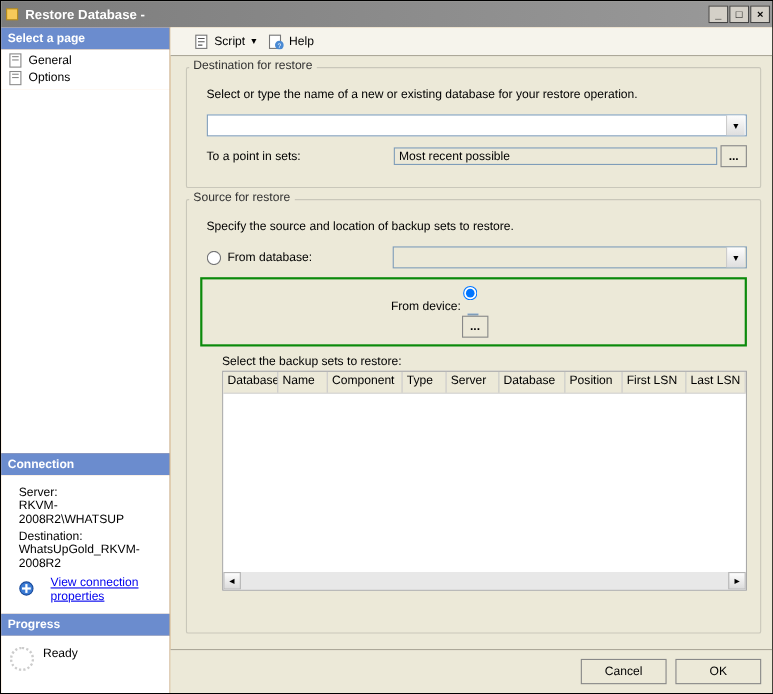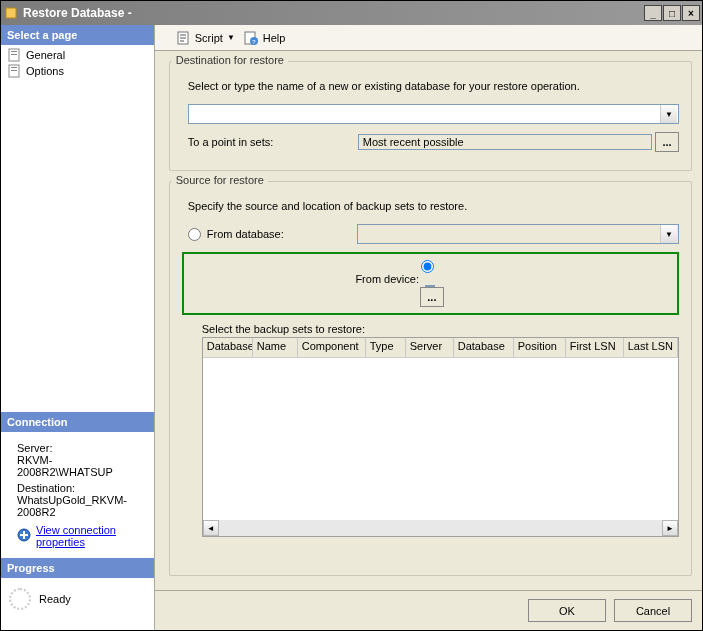--- a/index.html
+++ b/index.html
@@ -74,26 +74,26 @@
     background: #fff;
     padding: 6px 16px 10px;
   }
   .conn-label { margin-top: 4px; }
   .conn-value { margin-bottom: 4px; }
   .link {
     color: #0000ee;
     text-decoration: underline;
     cursor: pointer;
   }
-  .link-row { display: flex; align-items: center; gap: 5px; margin-top: 6px; }
+  .link-row { display: flex; align-items: center; gap: 15px; margin-top: 6px; }
   .side-progress {
     background: #fff;
     padding: 10px 8px 20px;
     display: flex;
-    align-items: center;
+    align-items: flex-start;
     gap: 8px;
   }
   .spinner {
     width: 22px; height: 22px;
     border: 2px dotted #ccc;
     border-radius: 50%;
   }
   
   .main {
     flex: 1;
@@ -392,17 +392,17 @@
           <div class="grid-hscroll">
             <div class="scroll-btn">◄</div>
             <div class="scroll-track"></div>
             <div class="scroll-btn">►</div>
           </div>
         </div>
       </div>
     </div>
 
     <div class="dlg-footer">
+      <div class="btn">Cancel</div>
       <div class="btn">OK</div>
-      <div class="btn">Cancel</div>
     </div>
   </div>
 </div>
 
 </body></html>

